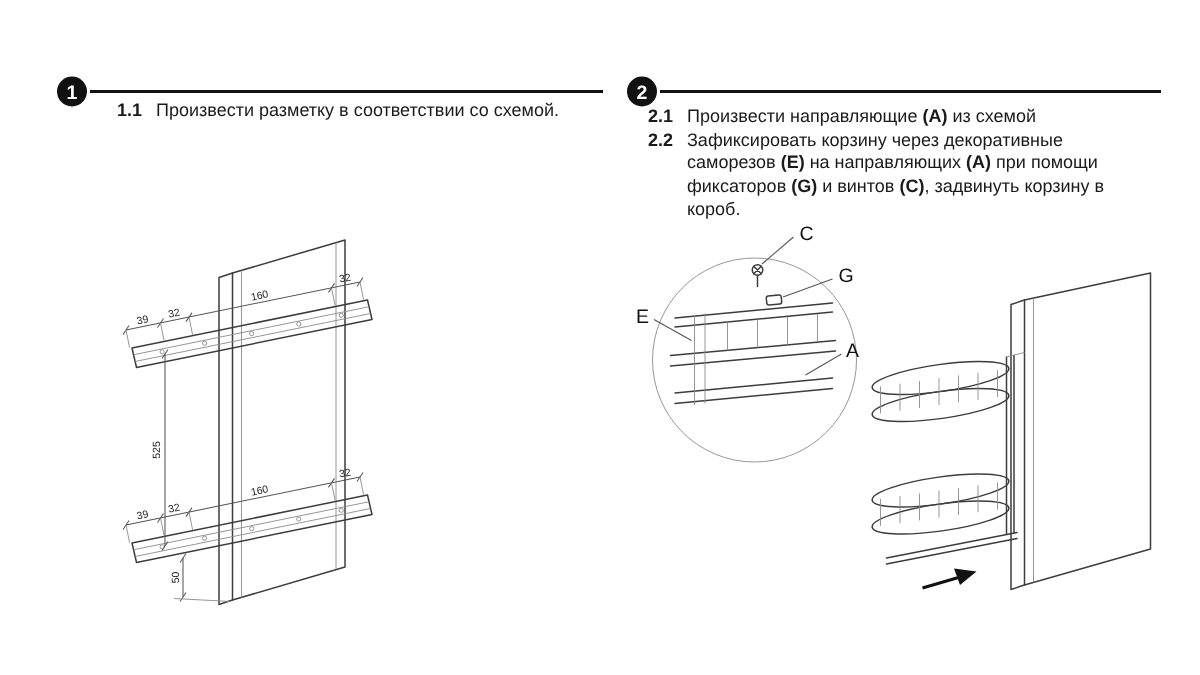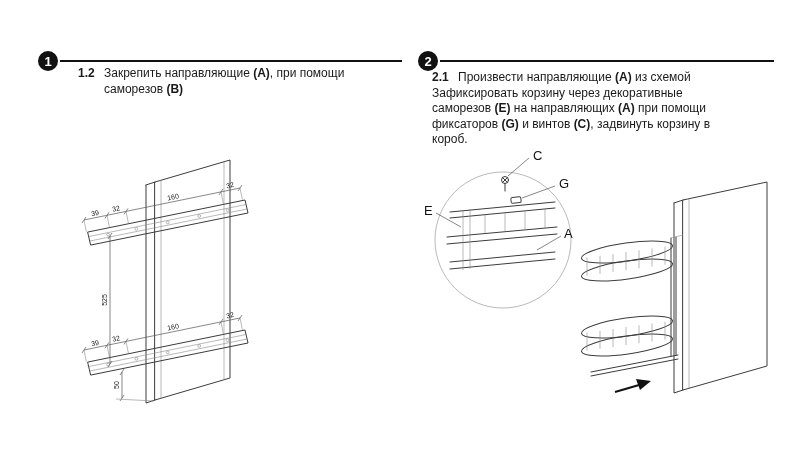--- a/index.html
+++ b/index.html
@@ -37,22 +37,22 @@
 </head>
 <body>
 
 <div class="step-header" id="step1-header">
   <div class="badge">1</div>
   <div class="rule"></div>
 </div>
 
 <div class="instructions" id="step1-instructions">
   <div class="instr-item">
-    <span class="instr-num">1.2</span>
-    <span class="instr-text"><span>Закрепить направляющие </span><span class="b">(A)</span><span>, при помощи саморезов </span><span class="b">(B)</span></span>
+    <span class="instr-num">1.1</span>
+    <span class="instr-text"><span>Произвести разметку в соответствии со схемой.</span></span>
   </div>
 </div>
 
 <svg class="diagram" id="diagram1" width="330" height="295" viewBox="0 0 330 295" aria-hidden="true">
 
   <g>
     <path class="s1" d="M85,42 L160,20 L160,238 L85,260 Z"></path>
     <path class="s1" d="M76,45 L85,42 M76,45 L76,263 L85,260"></path>
     <path class="s0" d="M91,40.3 L91,258.3"></path>
     <path class="s0" d="M154,21.7 L154,239.7"></path>
@@ -116,20 +116,21 @@
   <div class="badge">2</div>
   <div class="rule"></div>
 </div>
 
 <div class="instructions" id="step2-instructions">
   <div class="instr-item">
     <span class="instr-num">2.1</span>
     <span class="instr-text"><span>Произвести направляющие </span><span class="b">(A)</span><span> из схемой</span></span>
   </div>
   <div class="instr-item">
+    <span class="instr-num">2.2</span>
     <span class="instr-text"><span>Зафиксировать корзину через декоративные саморезов </span><span class="b">(E)</span><span> на направляющих </span><span class="b">(A)</span><span> при помощи фиксаторов </span><span class="b">(G)</span><span> и винтов </span><span class="b">(C)</span><span>, задвинуть корзину в короб.</span></span>
   </div>
 </div>
 
 <svg class="diagram" id="diagram2" width="370" height="290" viewBox="0 0 370 290" aria-hidden="true">
 
   <g>
     <circle class="s0" cx="88" cy="100" r="68"></circle>
   </g>
   <g>

